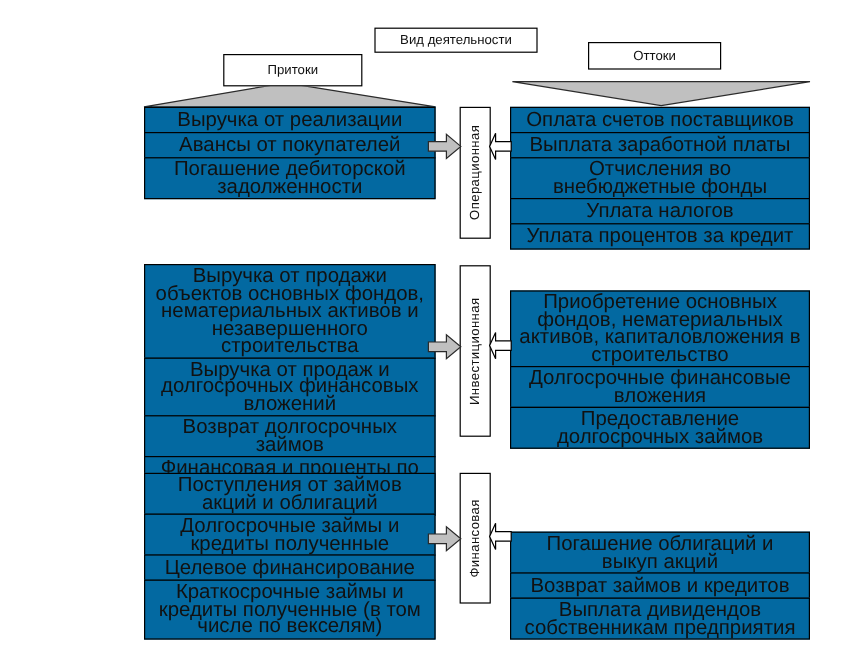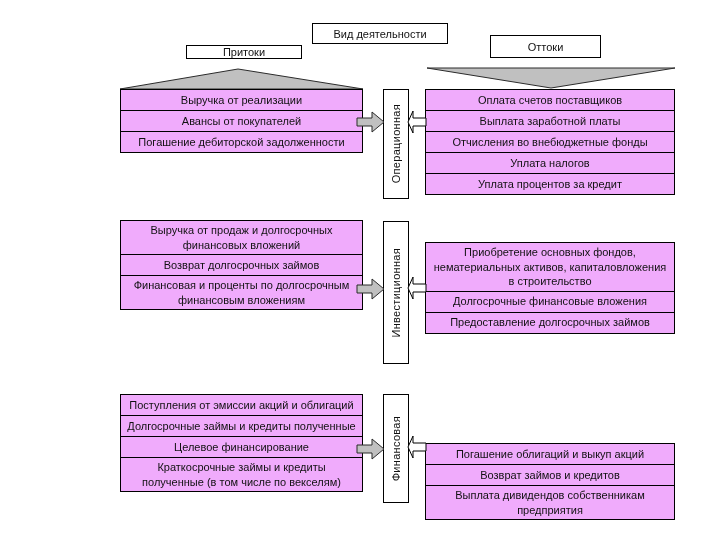--- a/index.html
+++ b/index.html
@@ -19,30 +19,30 @@
     box-sizing: border-box;
     display: flex;
     align-items: center;
     justify-content: center;
     font-size: 11px;
     text-align: center;
   }
   .col { position: absolute; box-sizing: border-box; }
   .col .row {
     border: 1px solid #000;
-    background: #f0abfc;
+    background: #0369a1;
     margin-top: -1px;
     min-height: 22px;
     display: flex;
     align-items: center;
     justify-content: center;
     text-align: center;
     padding: 2px 5px;
     box-sizing: border-box;
-    font-size: 11px;
+    font-size: 17px;
     line-height: 14.5px;
   }
   .col .row:first-child { margin-top: 0; }
   .vlabel {
     position: absolute;
     border: 1px solid #000;
     background: #fff;
     box-sizing: border-box;
     display: flex;
     align-items: center;
@@ -70,55 +70,56 @@
 <div id="canvas">
 
   <svg class="overlay under">
     <polygon points="238,69 120,89 363,89" stroke="#2b2b2b" stroke-width="1" fill="#c0c0c0"></polygon>
     <polygon points="427,68 675,68 551,88" stroke="#2b2b2b" stroke-width="1" fill="#c0c0c0"></polygon>
   </svg>
 
   <div class="layer-boxes">
 
     <div class="box" style="left:312px; top:23px; width:136px; height:21px;">Вид деятельности</div>
-    <div class="box" style="left:186px; top:45px; width:116px; height:14px;">Притоки</div>
+    <div class="box" style="left:186px; top:45px; width:116px; height:27px;">Притоки</div>
     <div class="box" style="left:490px; top:35px; width:111px; height:23px;">Оттоки</div>
 
     <div class="col" style="left:120px; top:89px; width:243px;">
         <div class="row">Выручка от реализации</div>
         <div class="row">Авансы от покупателей</div>
         <div class="row">Погашение дебиторской задолженности</div>
       </div>
     <div class="vlabel" style="left:383px; top:89px; width:26px; height:110px;">
       <span>Операционная</span>
     </div>
     <div class="col" style="left:425px; top:89px; width:250px;">
         <div class="row">Оплата счетов поставщиков</div>
         <div class="row">Выплата заработной платы</div>
         <div class="row">Отчисления во внебюджетные фонды</div>
         <div class="row">Уплата налогов</div>
         <div class="row">Уплата процентов за кредит</div>
       </div>
 
     <div class="col" style="left:120px; top:220px; width:243px;">
+        <div class="row">Выручка от продажи объектов основных фондов, нематериальных активов и незавершенного строительства</div>
         <div class="row">Выручка от продаж и долгосрочных финансовых вложений</div>
         <div class="row">Возврат долгосрочных займов</div>
         <div class="row">Финансовая и проценты по долгосрочным финансовым вложениям</div>
       </div>
     <div class="vlabel" style="left:383px; top:221px; width:26px; height:143px;">
       <span>Инвестиционная</span>
     </div>
     <div class="col" style="left:425px; top:242px; width:250px;">
         <div class="row">Приобретение основных фондов, нематериальных активов, капиталовложения в строительство</div>
         <div class="row">Долгосрочные финансовые вложения</div>
         <div class="row">Предоставление долгосрочных займов</div>
       </div>
 
     <div class="col" style="left:120px; top:394px; width:243px;">
-        <div class="row">Поступления от эмиссии акций и облигаций</div>
+        <div class="row">Поступления от займов акций и облигаций</div>
         <div class="row">Долгосрочные займы и кредиты полученные</div>
         <div class="row">Целевое финансирование</div>
         <div class="row">Краткосрочные займы и кредиты полученные (в том числе по векселям)</div>
       </div>
     <div class="vlabel" style="left:383px; top:394px; width:26px; height:109px;">
       <span>Финансовая</span>
     </div>
     <div class="col" style="left:425px; top:417px; width:250px;margin-top:26px;">
         <div class="row">Погашение облигаций и выкуп акций</div>
         <div class="row">Возврат займов и кредитов</div>

